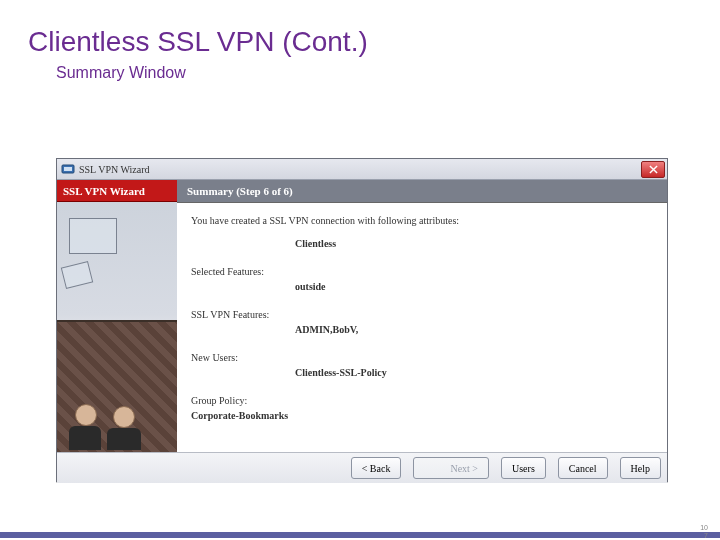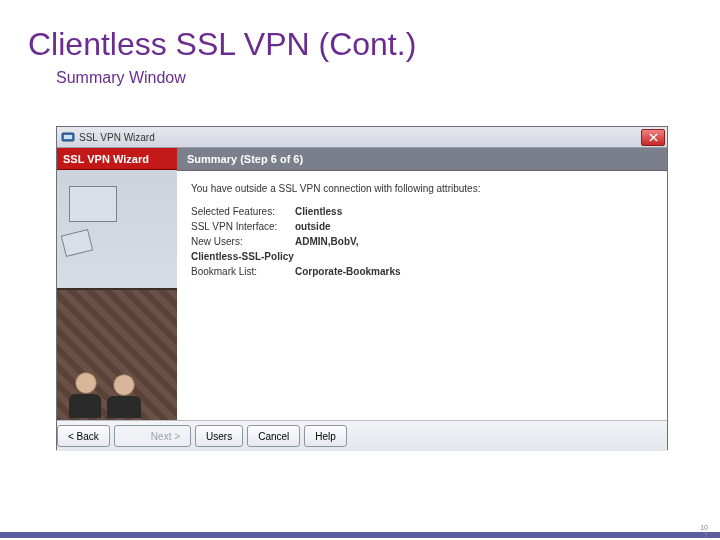--- a/index.html
+++ b/index.html
@@ -1,19 +1,19 @@
 <!DOCTYPE html>
 <html><head>
 <meta charset="utf-8">
 <style>
   body { margin:0; font-family:Arial,Helvetica,sans-serif; background:#fff; width:720px; height:540px; overflow:hidden; }
   .slide { position:relative; width:720px; height:540px; }
-  .title { font-size:32px; color:#6a2c91; font-weight:400; margin:26px 0 6px 28px; }
+  .title { font-size:28px; color:#6a2c91; font-weight:400; margin:26px 0 6px 28px; }
   .subtitle { font-size:16px; color:#6a2c91; margin:2px 12px 6px 56px; }
-  .window { position:absolute; left:56px; top:100px; width:610px; height:322px; border:1px solid #6b6f7a; background:#fff; box-shadow:0 1px 0 rgba(0,0,0,.2); }
+  .window { position:absolute; left:56px; top:132px; width:610px; height:322px; border:1px solid #6b6f7a; background:#fff; box-shadow:0 1px 0 rgba(0,0,0,.2);font-family:Liberation Serif, serif; }
   .titlebar { height:20px; background:linear-gradient(#e6e8ef,#d4d7e0); border-bottom:1px solid #9aa0ad; position:relative; display:flex; align-items:center; font-size:10px; }
   .tb-icon { width:14px; height:14px; margin:0 4px; display:inline-block; }
   .tb-icon svg{display:block}
   .tb-title { color:#333; }
   .close { position:absolute; right:2px; top:2px; width:22px; height:15px; background:linear-gradient(#f08080,#c62828); border:1px solid #8a1f1f; border-radius:2px; display:flex; align-items:center; justify-content:center; }
   .close svg{width:9px;height:9px}
   .body { display:flex; height:272px; }
   .left { width:120px; background:#a00000; display:flex; flex-direction:column; }
   .left-head { color:#fff; font-weight:bold; font-size:11px; padding:5px 6px 4px; background:#c21818; border-bottom:1px solid #7a0000;}
   .left-img { flex:1; position:relative; overflow:hidden; }
@@ -27,23 +27,23 @@
   .h1{width:20px;height:20px;left:12px;bottom:24px}
   .h2{width:20px;height:20px;left:50px;bottom:22px}
   .torso{position:absolute;background:#2a2a2a;border-radius:6px 6px 0 0}
   .t1{left:6px;bottom:0;width:32px;height:24px}
   .t2{left:44px;bottom:0;width:34px;height:22px}
   .right { flex:1; display:flex; flex-direction:column; }
   .sumbar { height:22px; background:#7a7f8b; color:#fff; font-size:11px; font-weight:bold; display:flex; align-items:center; padding-left:10px; border-bottom:1px solid #666;}
   .content { flex:1; padding:12px 14px; font-size:10px; color:#333; }
   .intro { margin-bottom:10px; }
   .row { display:flex; line-height:15px; }
-  .lbl { width:104px; }
+  .lbl { width:104px;margin-top:28px; }
   .val { font-weight:bold; }
-  .buttons { height:30px; border-top:1px solid #b8bcc5; background:linear-gradient(#f3f4f7,#e4e6ec); display:flex; justify-content:flex-start; align-items:center; padding-right:6px; gap:4px;}
+  .buttons { height:30px; border-top:1px solid #b8bcc5; background:linear-gradient(#f3f4f7,#e4e6ec); display:flex; justify-content:flex-end; align-items:center; padding-right:6px; gap:12px;}
   .btn { font-size:10px; height:20px; padding:0 10px; border:1px solid #8d94a2; border-radius:3px; background:linear-gradient(#fdfdfe,#e7e9ef); display:flex; align-items:center; cursor:pointer;}
   .btn.disabled { color:#9aa0ad; cursor:default; background:linear-gradient(#f4f5f7,#eceef2);padding-left:36px;}
   .bottombar { position:absolute; left:0; right:0; bottom:28px; height:6px; background:#5b5fa0; }
   .pg { position:absolute; right:12px; bottom:26px; font-size:7px; color:#888; line-height:8px; text-align:right;}
 </style>
 </head>
 <body>
 
 <div class="slide">
   <div class="title">Clientless SSL VPN (Cont.)</div>
@@ -78,39 +78,39 @@
               <div class="head h1"></div>
             <div class="torso t2"></div>
               <div class="head h2"></div>
           </div>
         </div>
       </div>
 
       <div class="right">
         <div class="sumbar">Summary  (Step 6 of 6)</div>
         <div class="content">
-          <div class="intro">You have outside a SSL VPN connection with following attributes:</div>
+          <div class="intro">You have created a SSL VPN connection with following attributes:</div>
           <div id="rows">
               <div class="row">
                 <div class="lbl">Selected Features:</div>
                 <div class="val">Clientless</div>
               </div>
               <div class="row">
-                <div class="lbl">SSL VPN Interface:</div>
+                <div class="lbl">SSL VPN Features:</div>
                 <div class="val">outside</div>
               </div>
               <div class="row">
                 <div class="lbl">New Users:</div>
                 <div class="val">ADMIN,BobV,</div>
               </div>
               <div class="row">
+                <div class="lbl">Group Policy:</div>
                 <div class="val">Clientless-SSL-Policy</div>
               </div>
               <div class="row">
-                <div class="lbl">Bookmark List:</div>
                 <div class="val">Corporate-Bookmarks</div>
               </div>
             </div>
         </div>
       </div>
     </div>
 
     <div class="buttons">
       <div class="btn">&lt; Back</div>
       <div class="btn disabled">Next &gt;</div>

